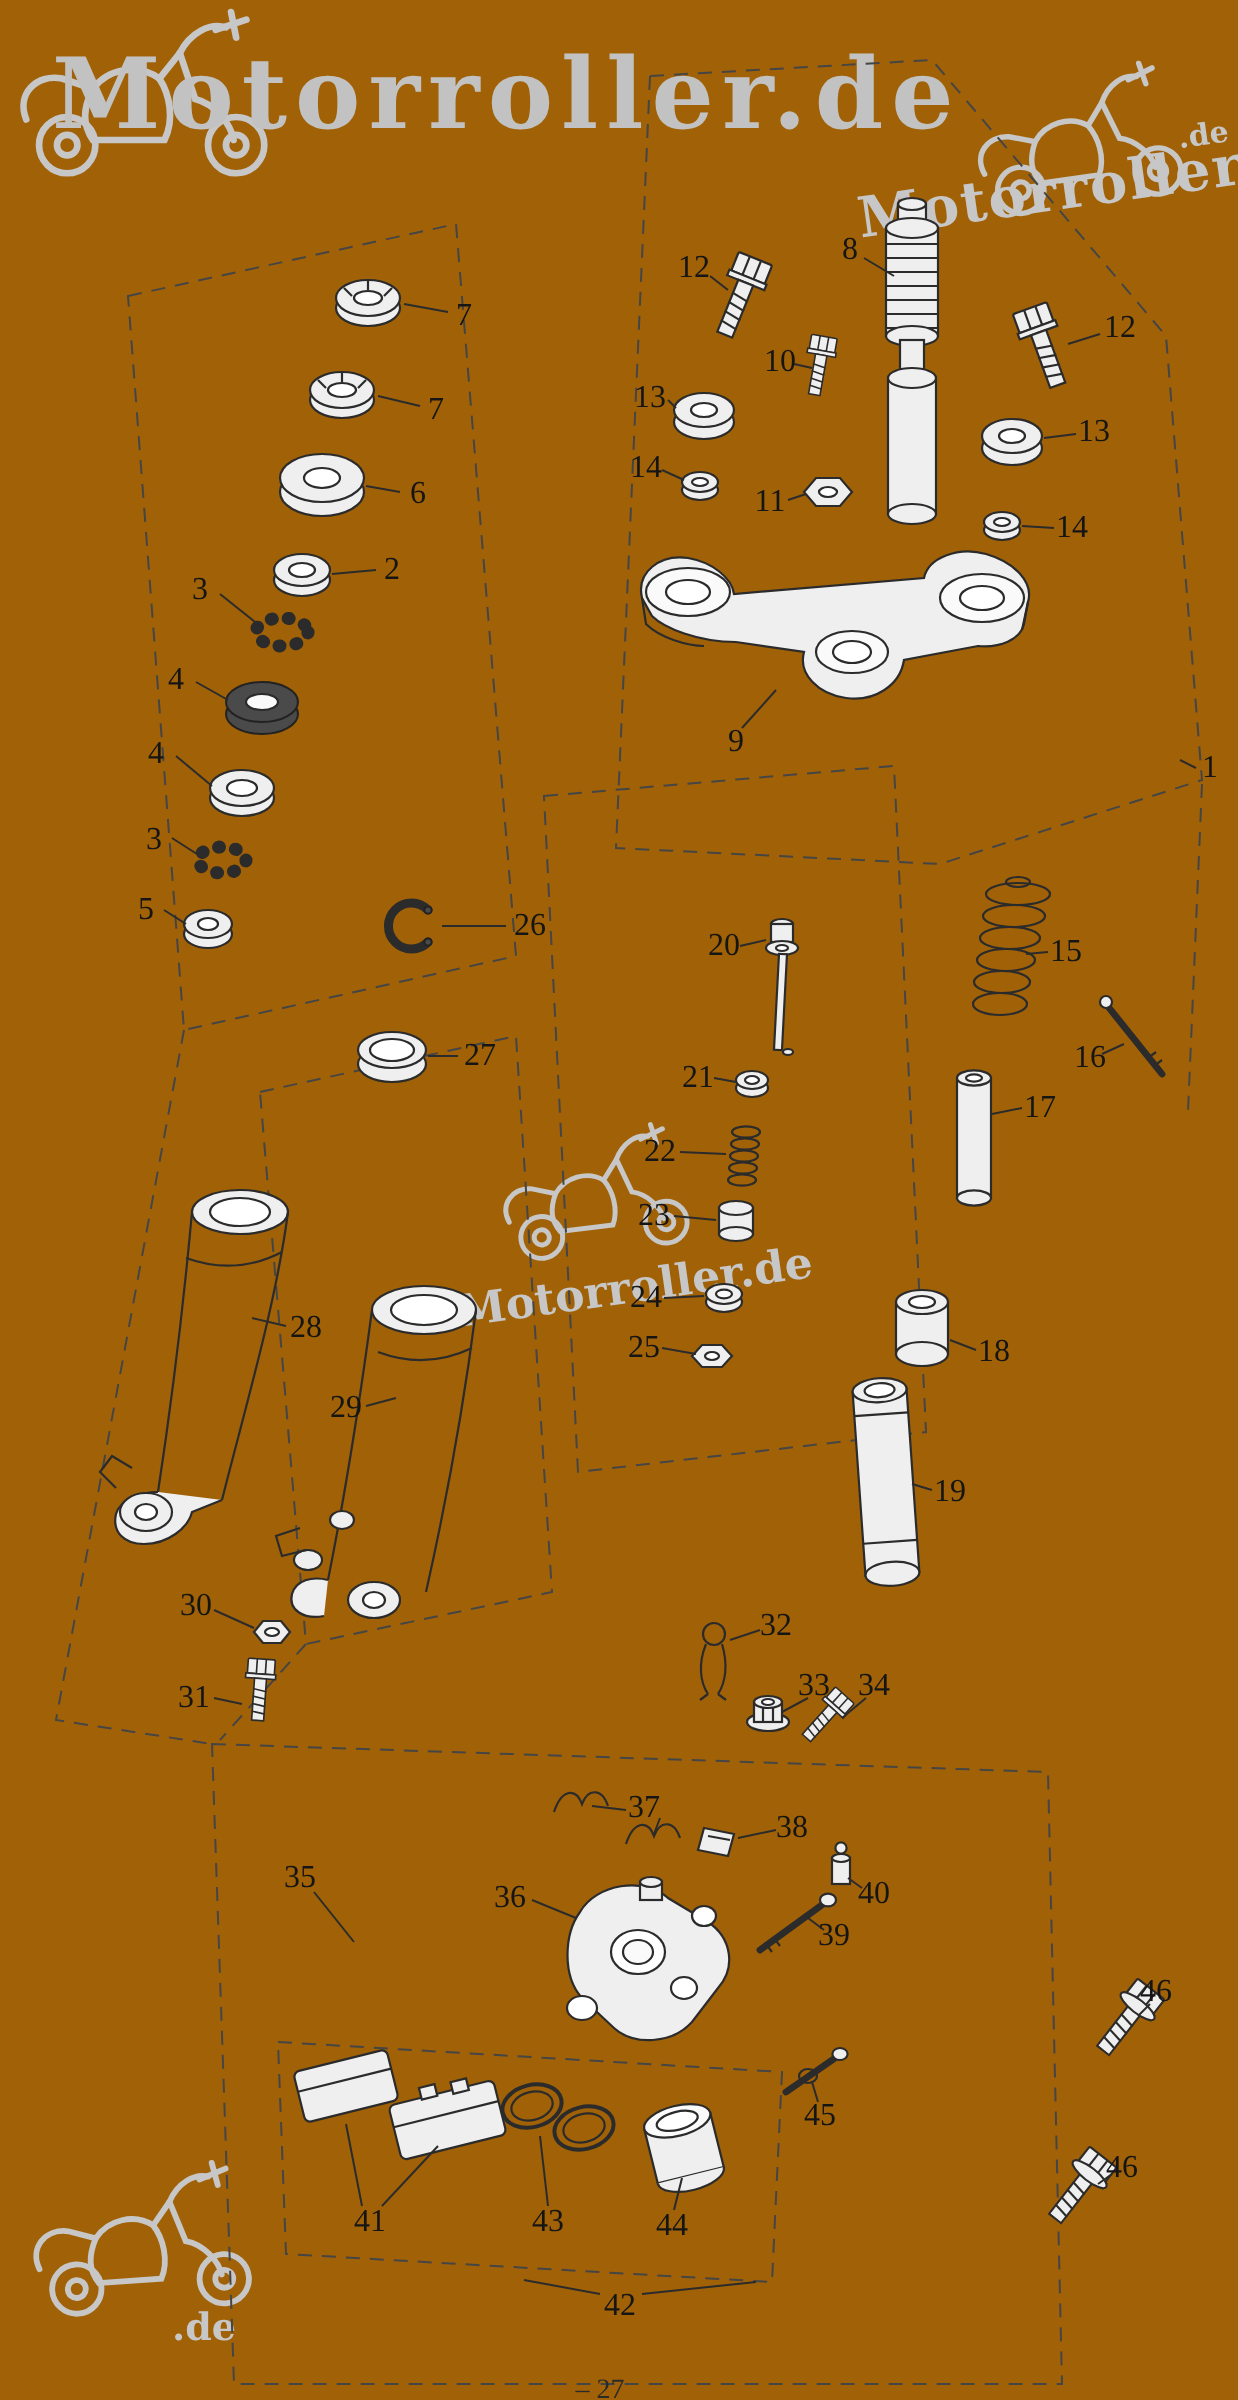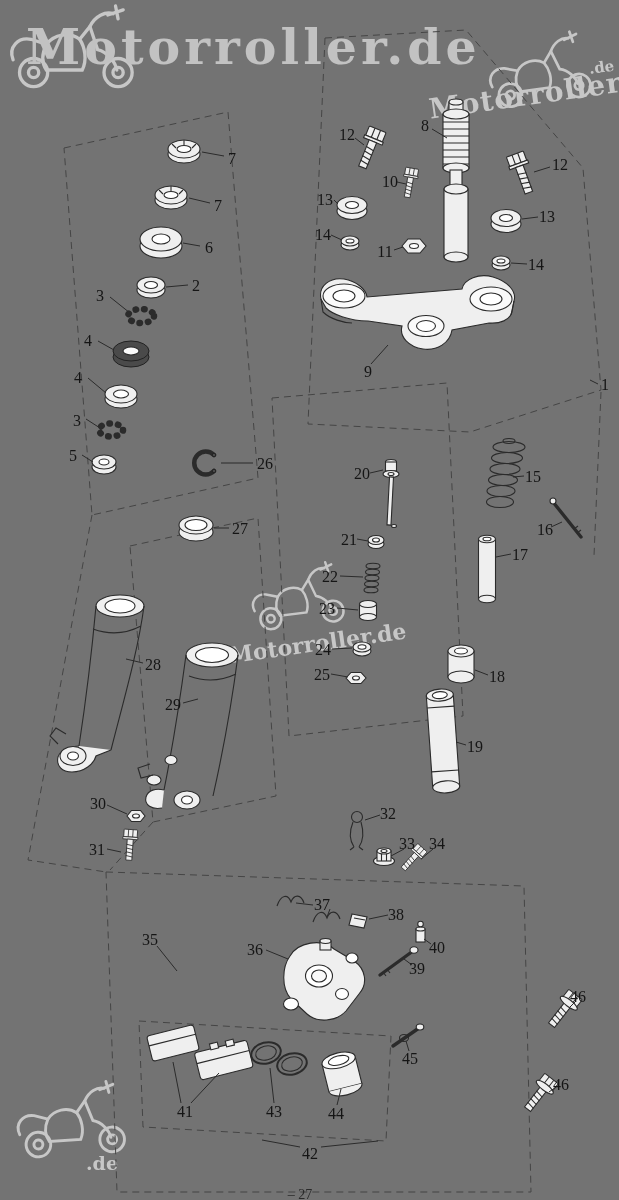--- a/index.html
+++ b/index.html
@@ -1,16 +1,16 @@
 <!DOCTYPE html>
 <html><head>
 <meta charset="utf-8">
 <style>
   html,body{margin:0;padding:0;background:#9a9a9a;}
-  .page{width:619px;height:1200px;margin:0 auto;background:#737373;position:relative;overflow:hidden;}
+  .page{width:619px;height:1200px;margin:0 auto;background:#a16207;position:relative;overflow:hidden;}
   svg{display:block}
   .callout{font-family:"Liberation Serif","DejaVu Serif",serif;font-size:16px;fill:#151515;text-anchor:middle;dominant-baseline:central;}
   .wm-top{font-family:"DejaVu Serif",serif;font-weight:bold;font-size:49px;letter-spacing:4px;fill:#c2c2c2;}
   .wm-diag{font-family:"DejaVu Serif",serif;font-weight:bold;font-size:28px;letter-spacing:1px;fill:#c7c7c7;}
   .wm-mid{font-family:"DejaVu Serif",serif;font-weight:bold;font-size:22px;fill:#c7c7c7;}
   .wm-small{font-family:"DejaVu Serif",serif;font-weight:bold;font-size:15px;fill:#c7c7c7;}
   .footer-txt{font-family:"Liberation Serif",serif;font-size:14px;fill:#2a2a2a;text-anchor:middle;}
   .ln{fill:none;stroke:#2b2b2b;stroke-width:1.1;}
   .pt{fill:#efefef;stroke:#2b2b2b;stroke-width:1.1;}
   .pt2{fill:#fafafa;stroke:#2b2b2b;stroke-width:1.1;}

